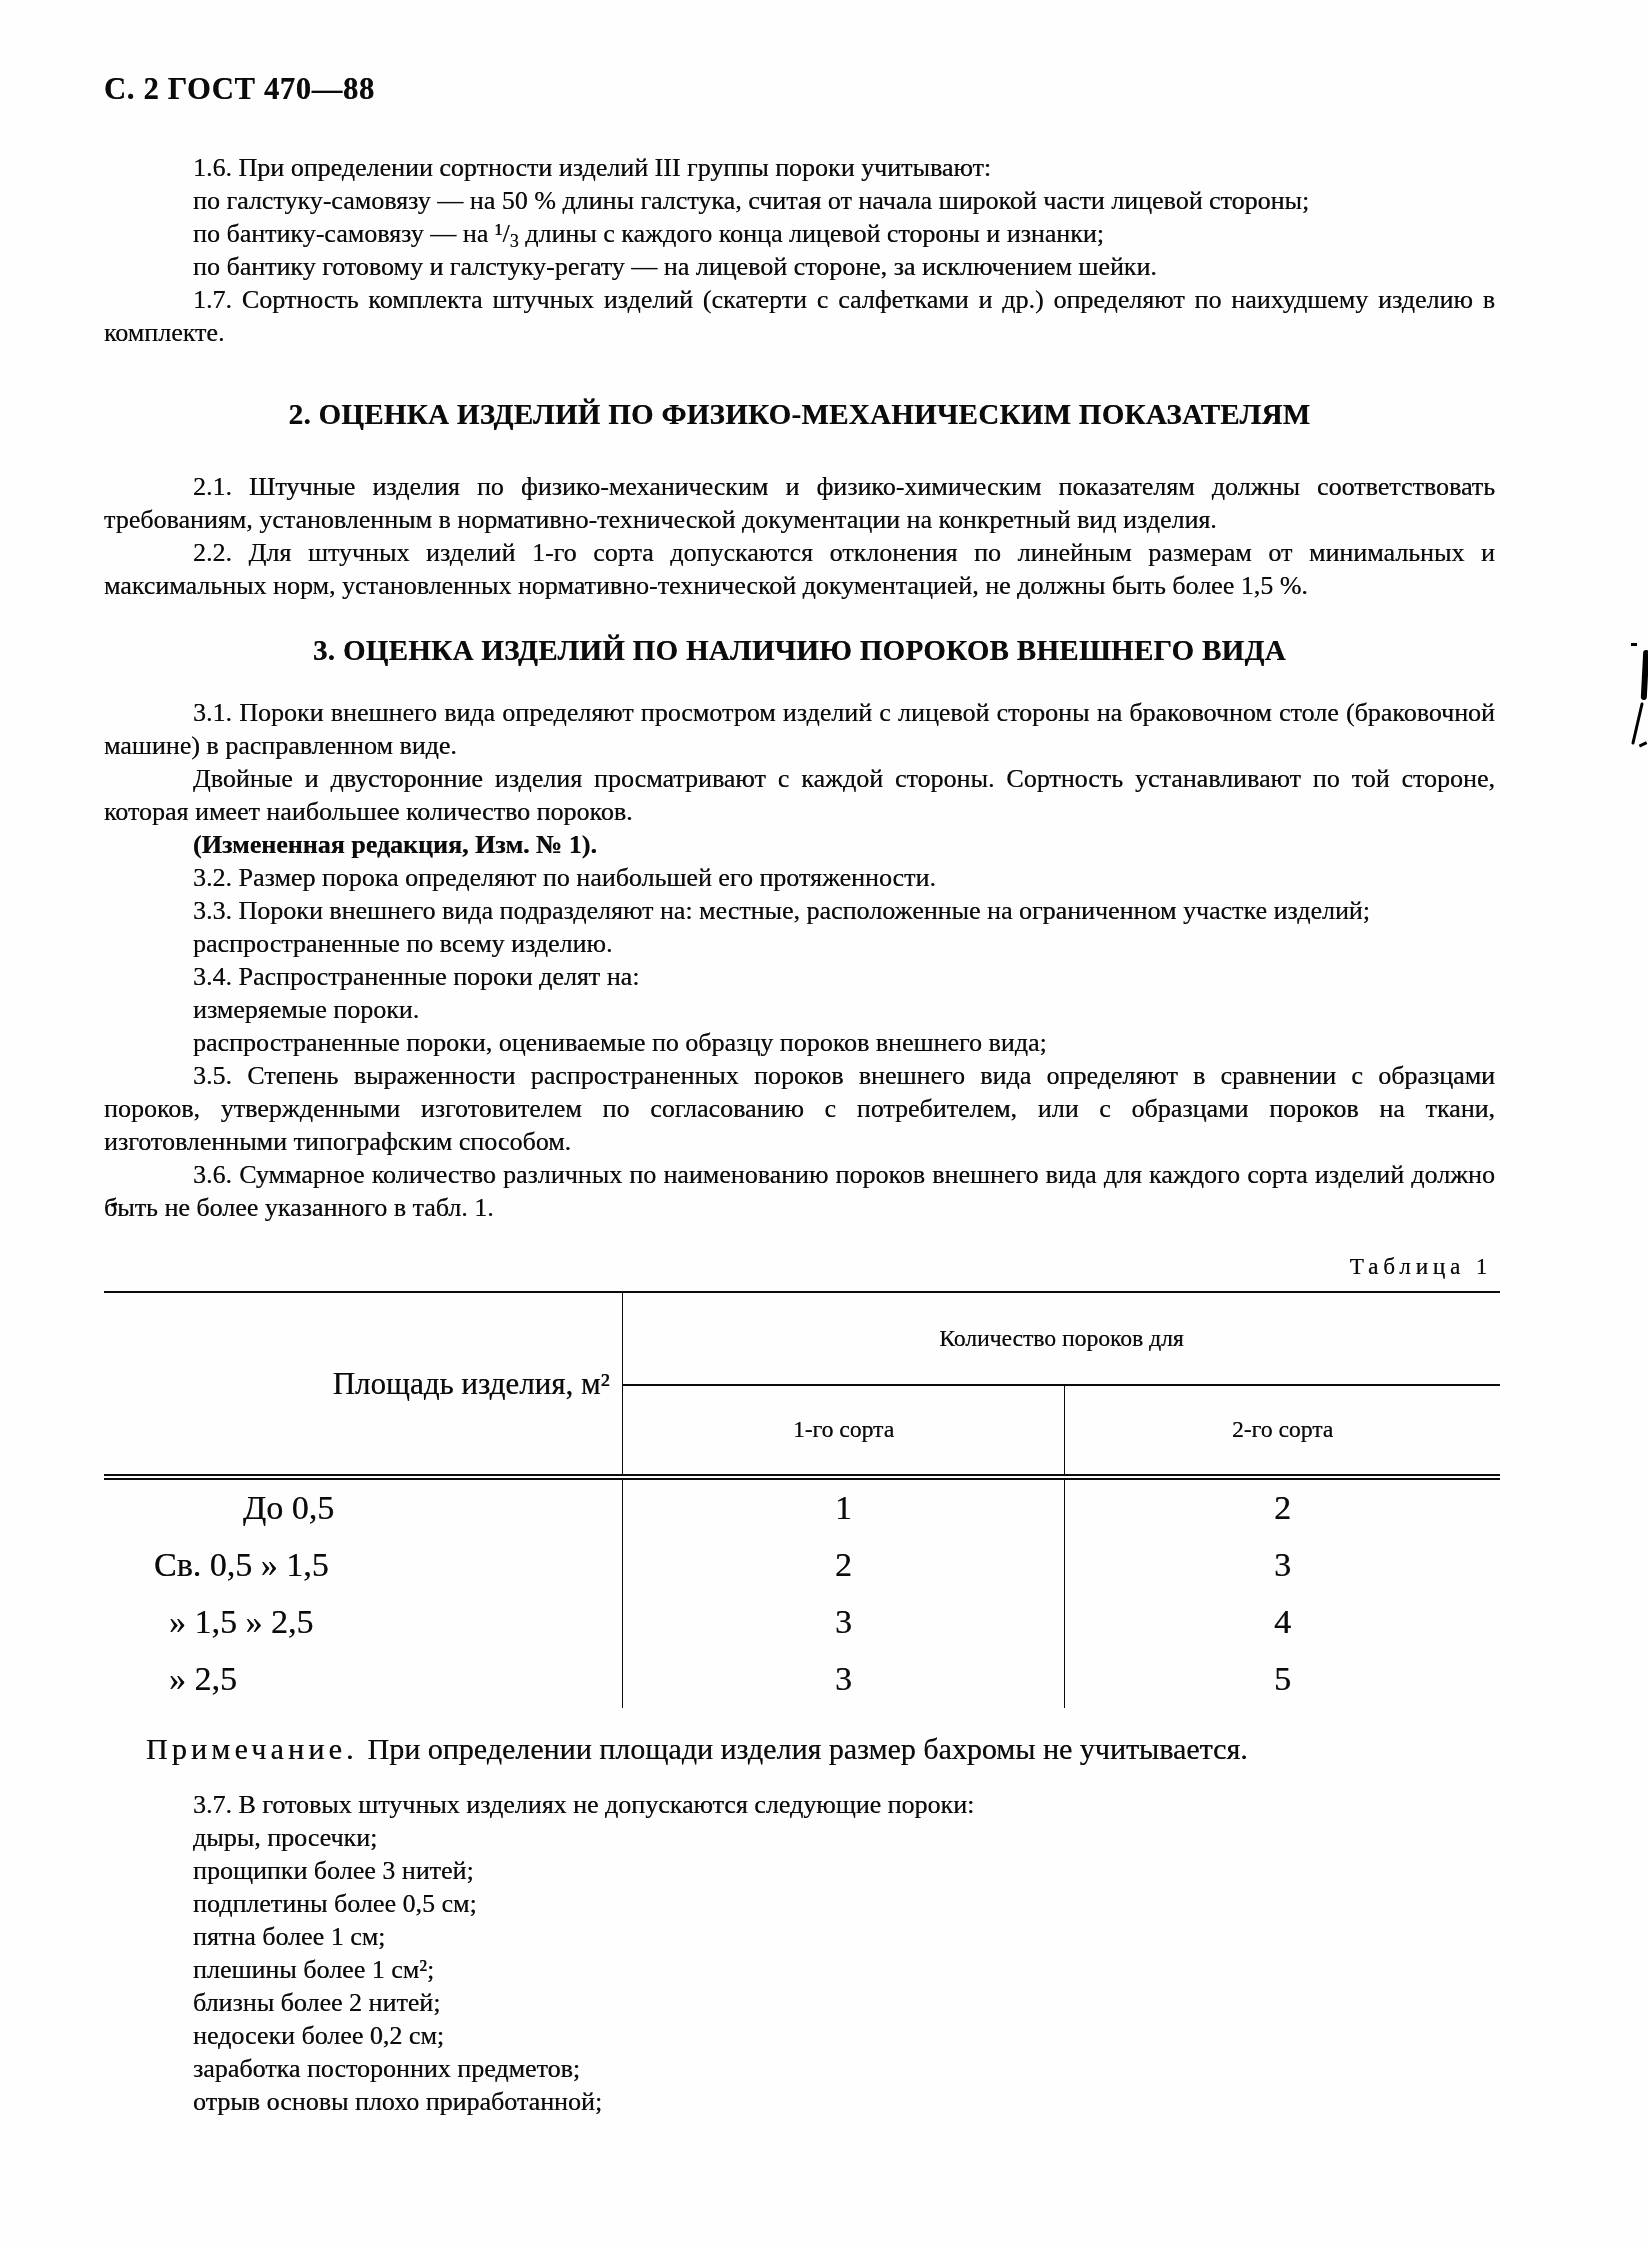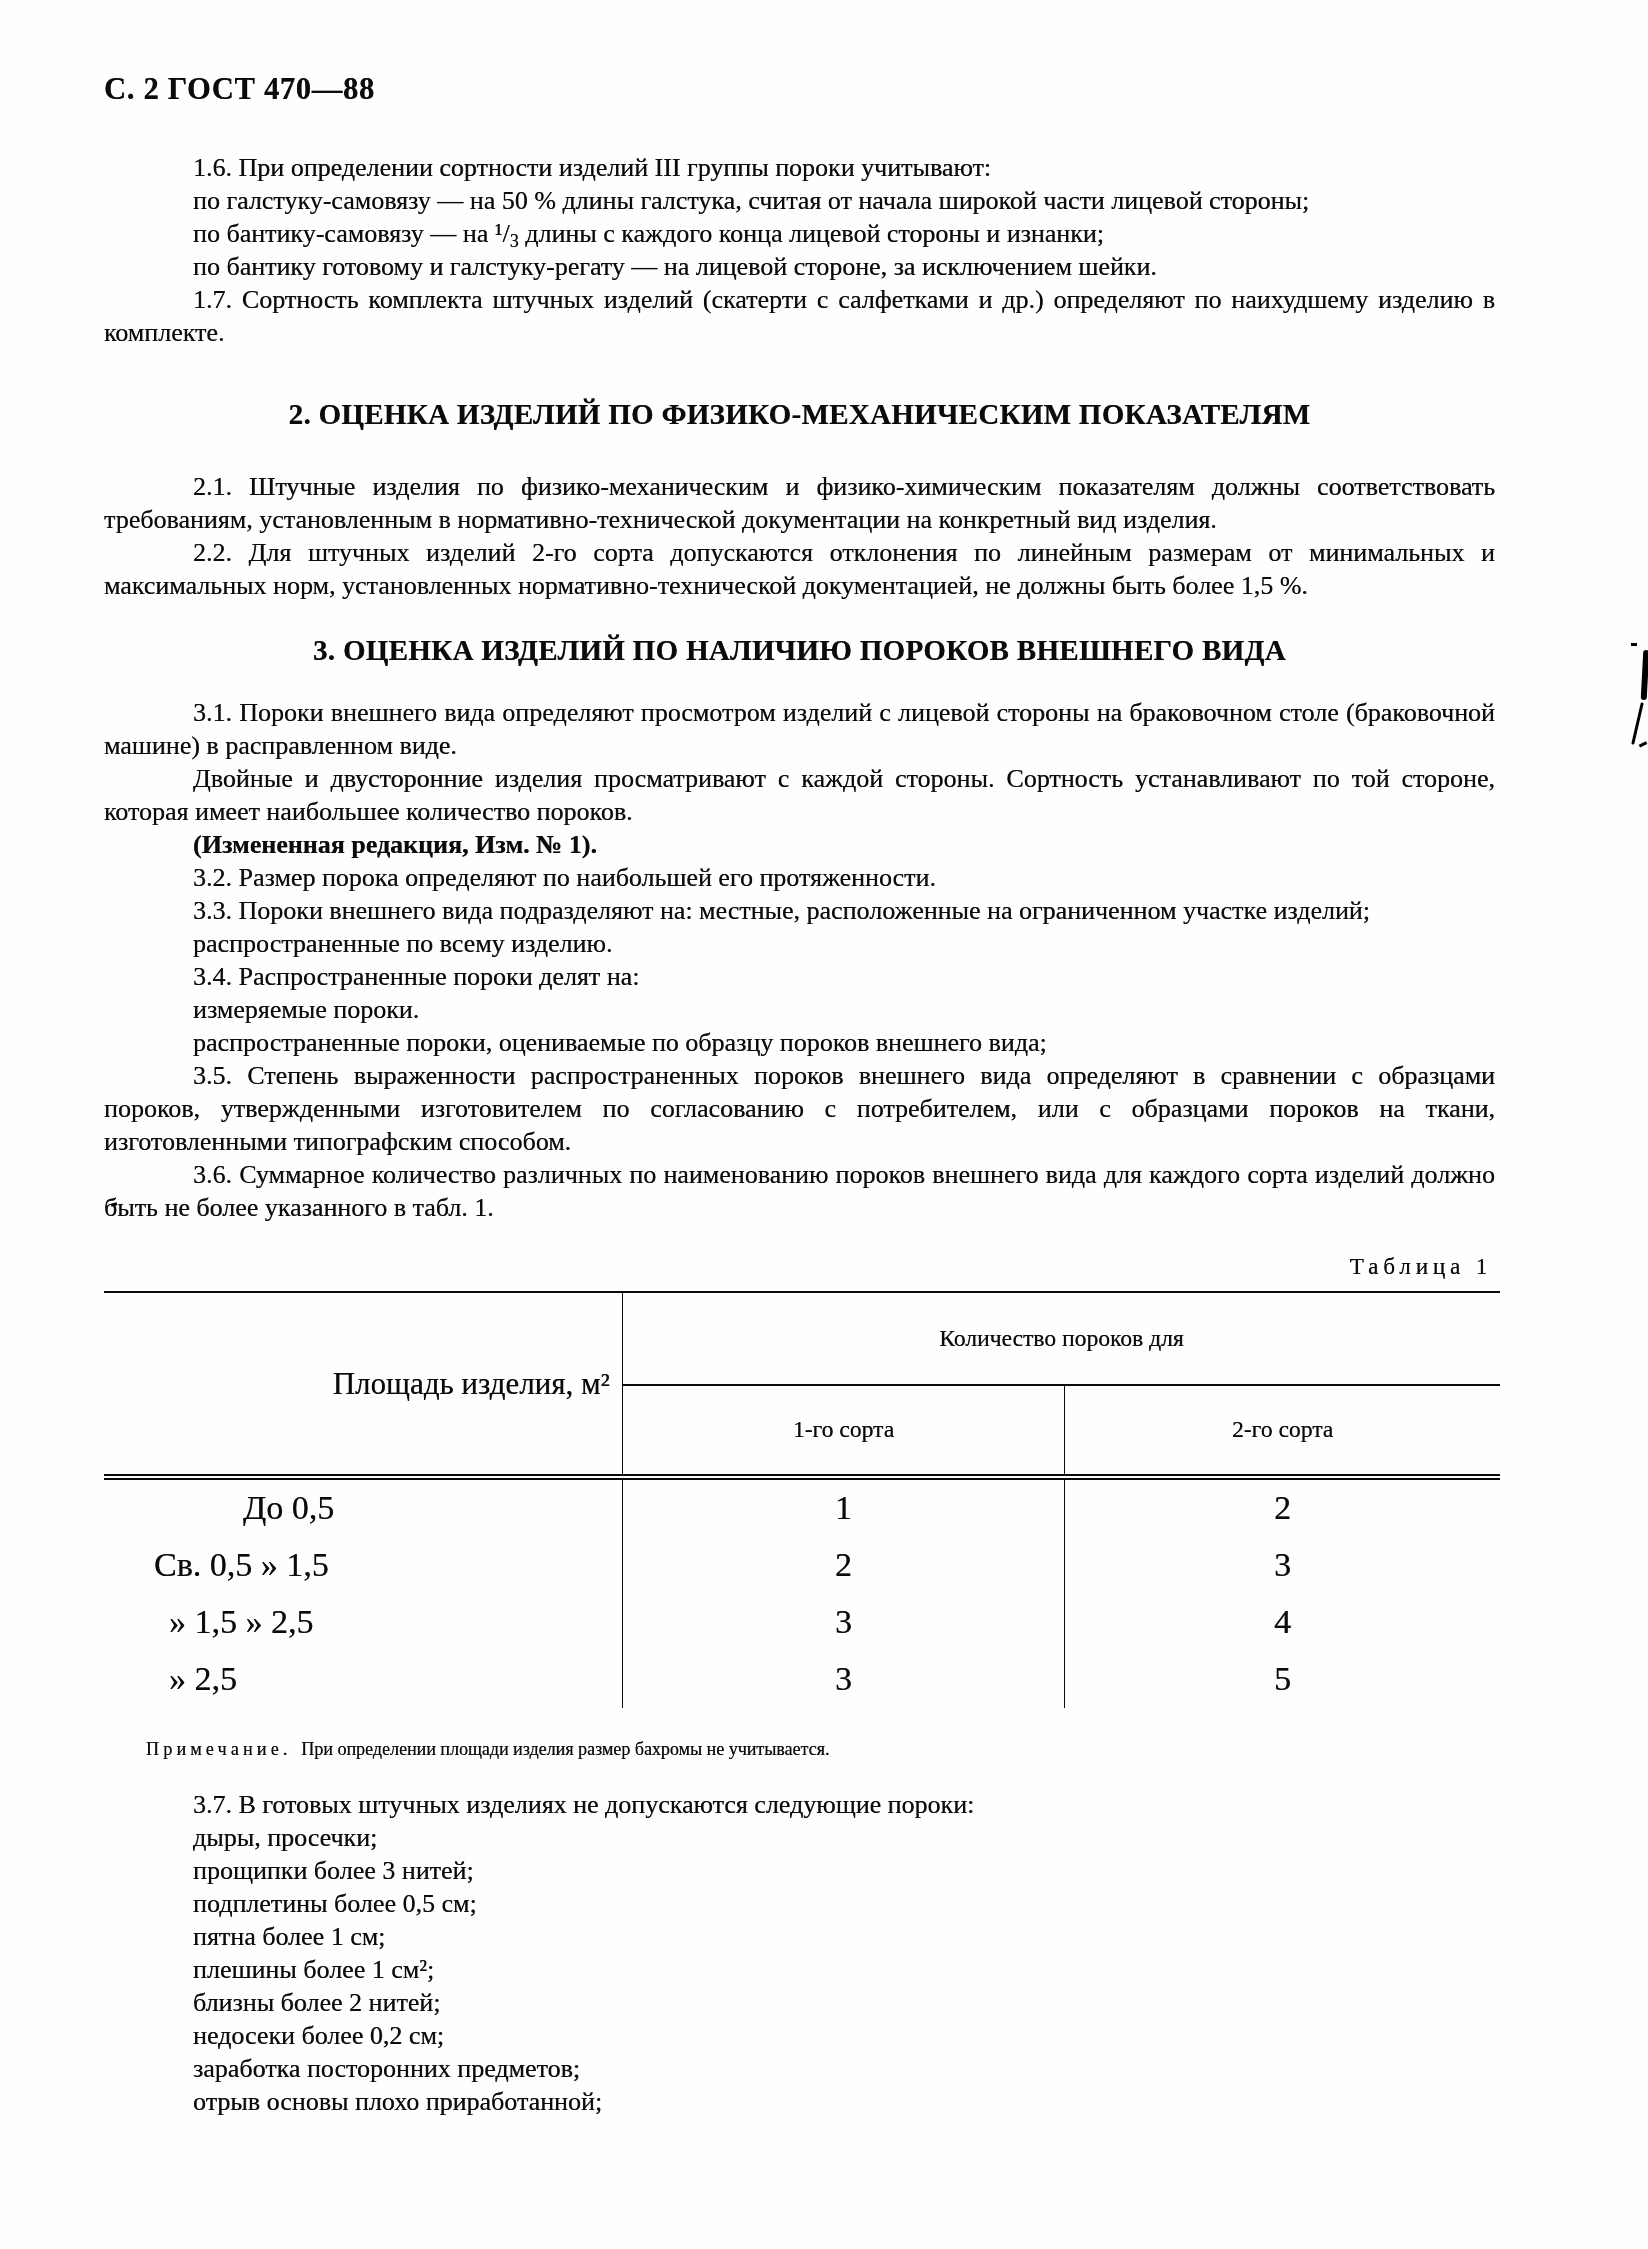--- a/index.html
+++ b/index.html
@@ -88,21 +88,21 @@
   tbody.t-body td { height: 33px; font-size: 34px; line-height: 28px; }
   tbody.t-body td.num { text-align: center; border-left: 1.4px solid #0b0b0b; }
   td.area { text-align: left; }
   td.area.r0 { padding-left: 139px; }
   td.area.r1 { padding-left: 50px; }
   td.area.r2 { padding-left: 65px; }
   td.area.r3 { padding-left: 65px; }
   .note {
     margin: 26px 0 0 0;
     padding-left: 42px;
-    font-size: 18px;
+    font-size: 30px;
     line-height: 30.5px;
     text-align: left;
     text-indent: 0;
   }
   .note .note-label { letter-spacing: 4.2px; }
   .note .note-text { margin-left: 9.7px; }
   .after-note { margin-top: 23.6px; }
   .artifact { position: absolute; background: #000; }
   .a1 { left: 1631px; top: 643px; width: 5.6px; height: 2.8px; }
   .a2 { left: 1642px; top: 650px; width: 6.2px; height: 50px; border-radius: 3.5px; transform: rotate(3deg); }
@@ -121,21 +121,21 @@
 
     <p class="para">1.6. При определении сортности изделий III группы пороки учитывают:</p>
     <p class="para">по галстуку-самовязу — на 50 % длины галстука, считая от начала широкой части лицевой стороны;</p>
     <p class="para"><span>по бантику-самовязу — на ¹/</span><sub class="frac-den">3</sub><span> длины с каждого конца лицевой стороны и изнанки;</span></p>
     <p class="para">по бантику готовому и галстуку-регату — на лицевой стороне, за исключением шейки.</p>
     <p class="para">1.7. Сортность комплекта штучных изделий (скатерти с салфетками и др.) определяют по наихудшему изделию в комплекте.</p>
 
     <h2 class="section-title h2">2. ОЦЕНКА ИЗДЕЛИЙ ПО ФИЗИКО-МЕХАНИЧЕСКИМ ПОКАЗАТЕЛЯМ</h2>
 
     <p class="para">2.1. Штучные изделия по физико-механическим и физико-химическим показателям должны соответствовать требованиям, установленным в нормативно-технической документации на конкретный вид изделия.</p>
-    <p class="para">2.2. Для штучных изделий 2-го сорта допускаются отклонения по линейным размерам от минимальных и максимальных норм, установленных нормативно-технической документацией, не должны быть более 1,5 %.</p>
+    <p class="para">2.2. Для штучных изделий 1-го сорта допускаются отклонения по линейным размерам от минимальных и максимальных норм, установленных нормативно-технической документацией, не должны быть более 1,5 %.</p>
 
     <h2 class="section-title h3">3. ОЦЕНКА ИЗДЕЛИЙ ПО НАЛИЧИЮ ПОРОКОВ ВНЕШНЕГО ВИДА</h2>
 
     <p class="para">3.1. Пороки внешнего вида определяют просмотром изделий с лицевой стороны на браковочном столе (браковочной машине) в расправленном виде.</p>
     <p class="para">Двойные и двусторонние изделия просматривают с каждой стороны. Сортность устанавливают по той стороне, которая имеет наибольшее количество пороков.</p>
     <p class="para bold">(Измененная редакция, Изм. № 1).</p>
     <p class="para">3.2. Размер порока определяют по наибольшей его протяженности.</p>
     <p class="para">3.3. Пороки внешнего вида подразделяют на: местные, расположенные на ограниченном участке изделий;</p>
     <p class="para">распространенные по всему изделию.</p>
     <p class="para">3.4. Распространенные пороки делят на:</p>

